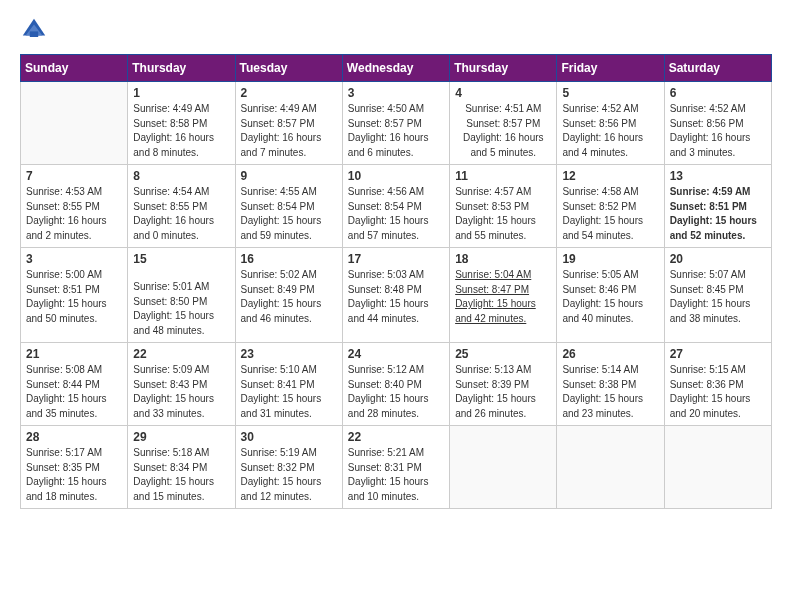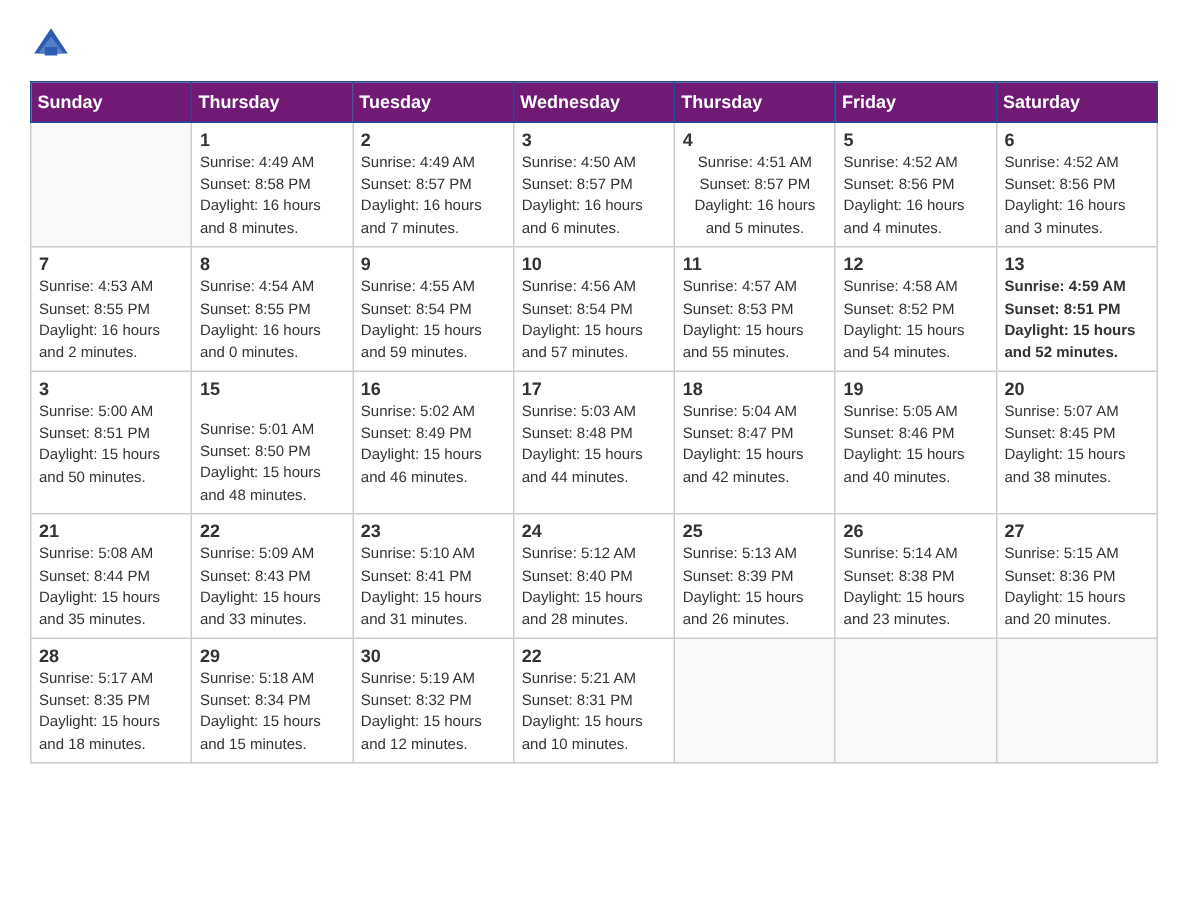--- a/index.html
+++ b/index.html
@@ -244,21 +244,21 @@
           </td>
           <td>
             <div class="day-number">17</div>
             <div class="day-info" style="white-space: pre-line;">Sunrise: 5:03 AM
 Sunset: 8:48 PM
 Daylight: 15 hours
 and 44 minutes.</div>
           </td>
           <td>
             <div class="day-number">18</div>
-            <div class="day-info" style="white-space: pre-line;">Sunrise: 5:04 AM
+            <div class="day-info" style="white-space: pre-line; text-decoration: underline;">Sunrise: 5:04 AM
 Sunset: 8:47 PM
 Daylight: 15 hours
 and 42 minutes.</div>
           </td>
           <td>
             <div class="day-number">19</div>
             <div class="day-info" style="white-space: pre-line;">Sunrise: 5:05 AM
 Sunset: 8:46 PM
 Daylight: 15 hours
 and 40 minutes.</div>

